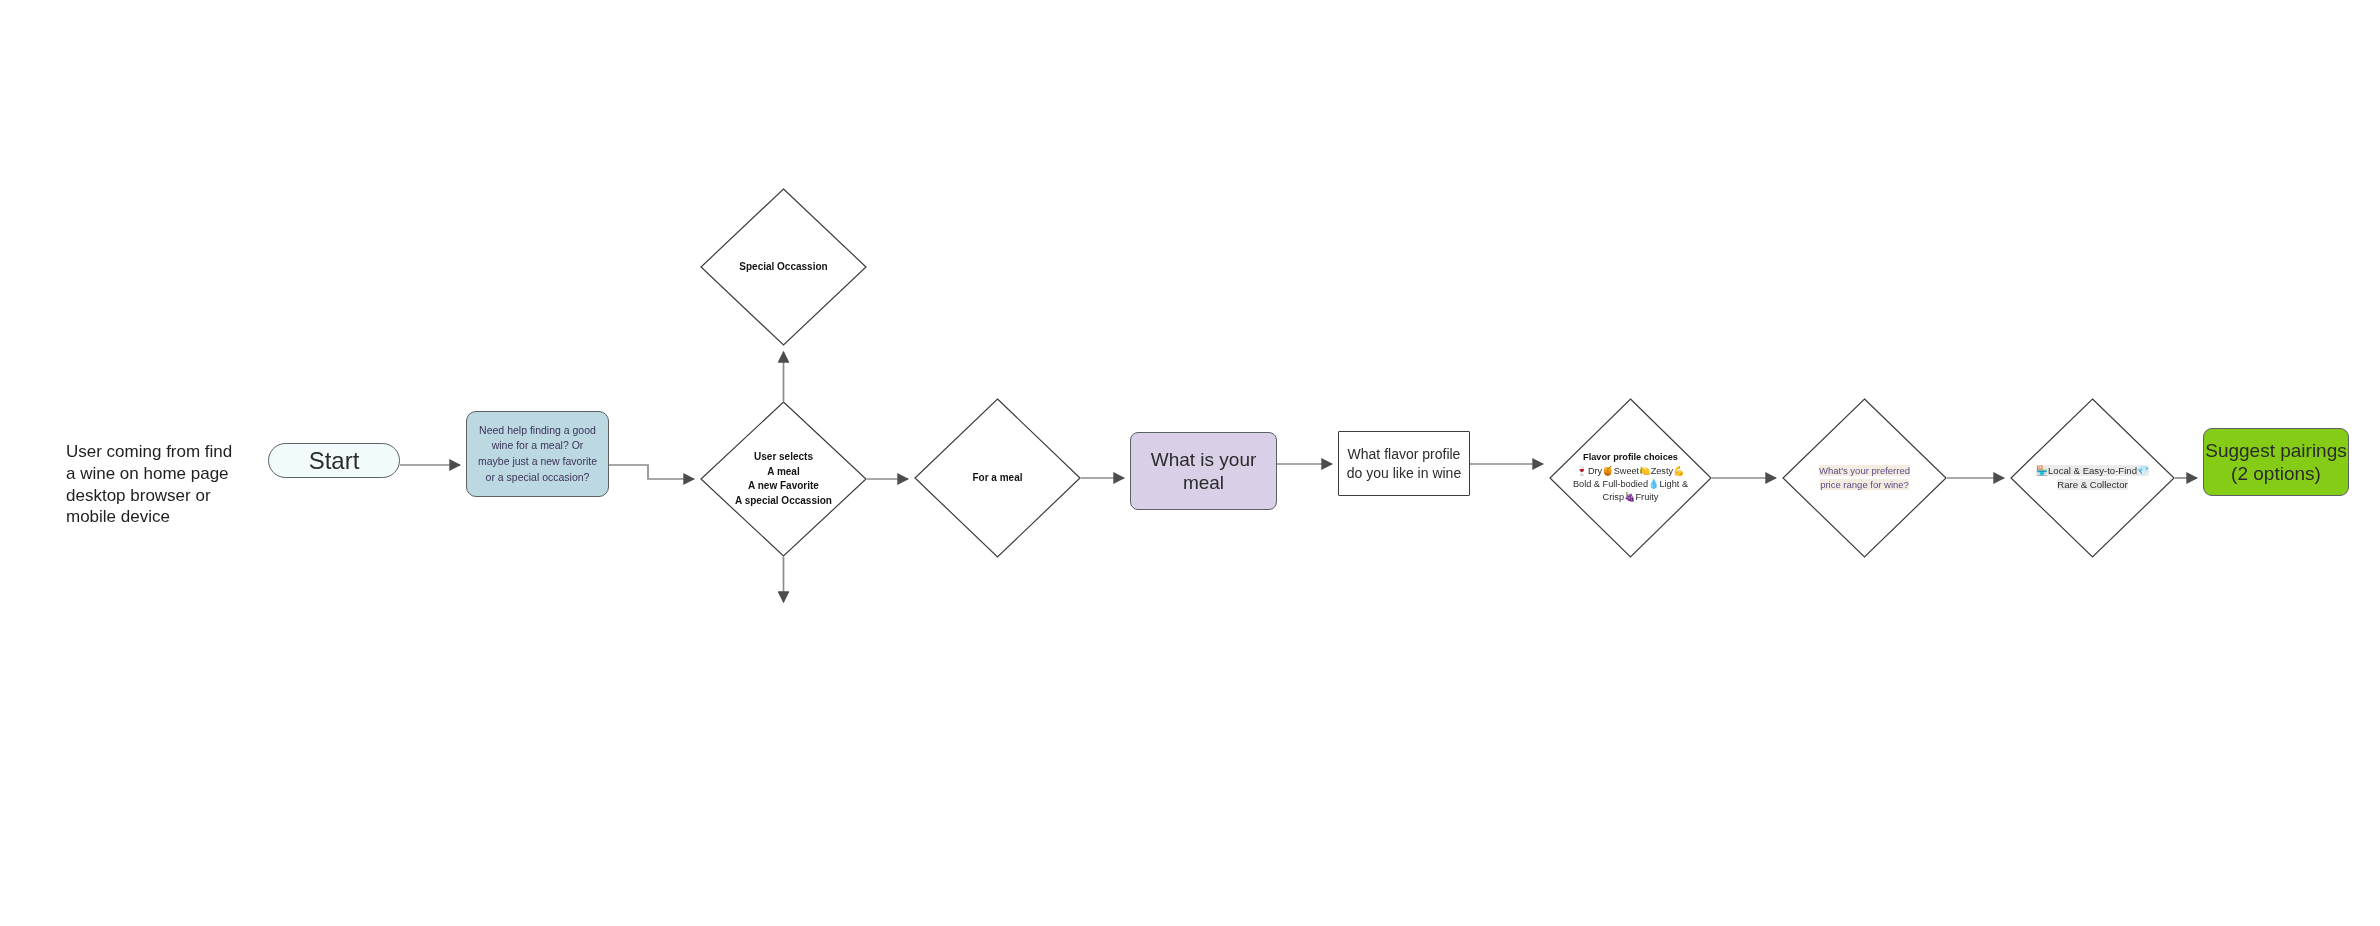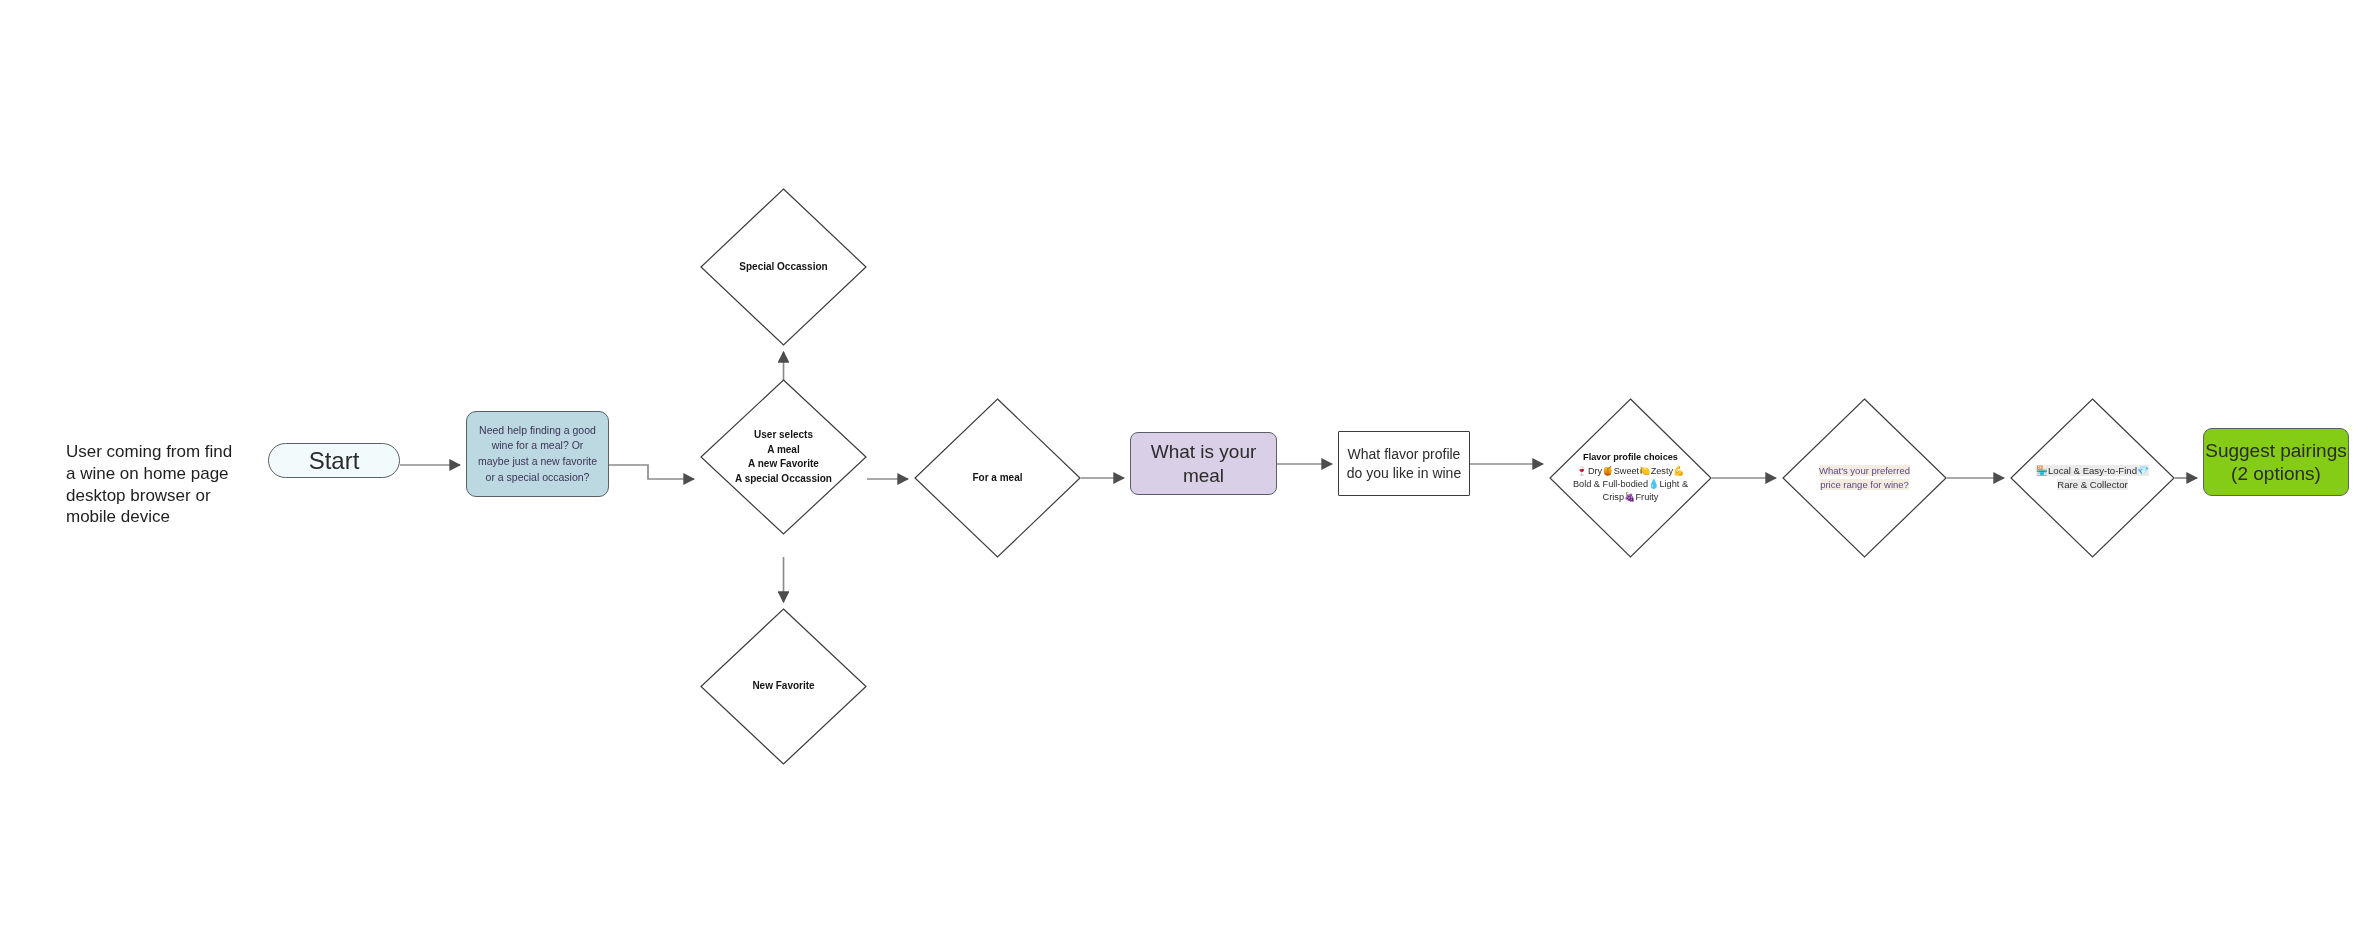--- a/index.html
+++ b/index.html
@@ -103,21 +103,21 @@
     position: relative;
     z-index: 2;
     text-align: center;
     line-height: 1.45;
     pointer-events: none;
   }
 
   #special-occasion { left: 700px; top: 188px; width: 167px; height: 158px; }
   #special-occasion .dlabel { font-size: 10px; font-weight: bold; color: #141414; }
 
-  #user-selects { left: 700px; top: 379px; width: 167px; height: 156px; }
+  #user-selects { left: 700px; top: 401px; width: 167px; height: 156px; }
   #user-selects .dlabel { font-size: 10px; font-weight: bold; color: #141414; }
 
   #new-favorite { left: 700px; top: 608px; width: 167px; height: 157px; }
   #new-favorite .dlabel { font-size: 10px; font-weight: bold; color: #141414; }
 
   #for-a-meal { left: 914px; top: 398px; width: 167px; height: 160px; }
   #for-a-meal .dlabel { font-size: 10px; font-weight: bold; color: #141414; }
 
   #flavor-choices { left: 1549px; top: 398px; width: 163px; height: 160px; }
   #flavor-choices .dlabel { font-size: 9.2px; color: #2a2a2a; width: 116px; }
@@ -137,21 +137,21 @@
     background: #ebebeb;
     color: #2a2a2a;
     line-height: 1.5;
   }
 
   
   #meal-box {
     left: 1130px;
     top: 432px;
     width: 147px;
-    height: 63px;
+    height: 78px;
     border: 1.3px solid #5a6066;
     border-radius: 8px;
     background: #d9cfe6;
     color: #2b2b2b;
     font-size: 19px;
     line-height: 1.22;
   }
 
   #flavor-box {
     left: 1338px;
@@ -240,26 +240,20 @@
       <polygon points="83.5,1 166,78 83.5,155 1,78" fill="#ffffff" stroke="#3c3c3c" stroke-width="1.2"></polygon>
     </svg>
     <div class="dlabel">
       <div>User selects</div>
       <div>A meal</div>
       <div>A new Favorite</div>
       <div>A special Occassion</div>
     </div>
   </div>
 
-  <div class="diamond" id="new-favorite">
-    <svg class="dshape" viewBox="0 0 167 157" preserveAspectRatio="none">
-      <polygon points="83.5,1 166,78.5 83.5,156 1,78.5" fill="#ffffff" stroke="#3c3c3c" stroke-width="1.2"></polygon>
-    </svg>
-    <div class="dlabel">New Favorite</div>
-  </div>
 
   <div class="diamond" id="for-a-meal">
     <svg class="dshape" viewBox="0 0 167 160" preserveAspectRatio="none">
       <polygon points="83.5,1 166,80 83.5,159 1,80" fill="#ffffff" stroke="#3c3c3c" stroke-width="1.2"></polygon>
     </svg>
     <div class="dlabel">For a meal</div>
   </div>
 
   <div class="node" id="meal-box">
     <span>What is your meal</span>

